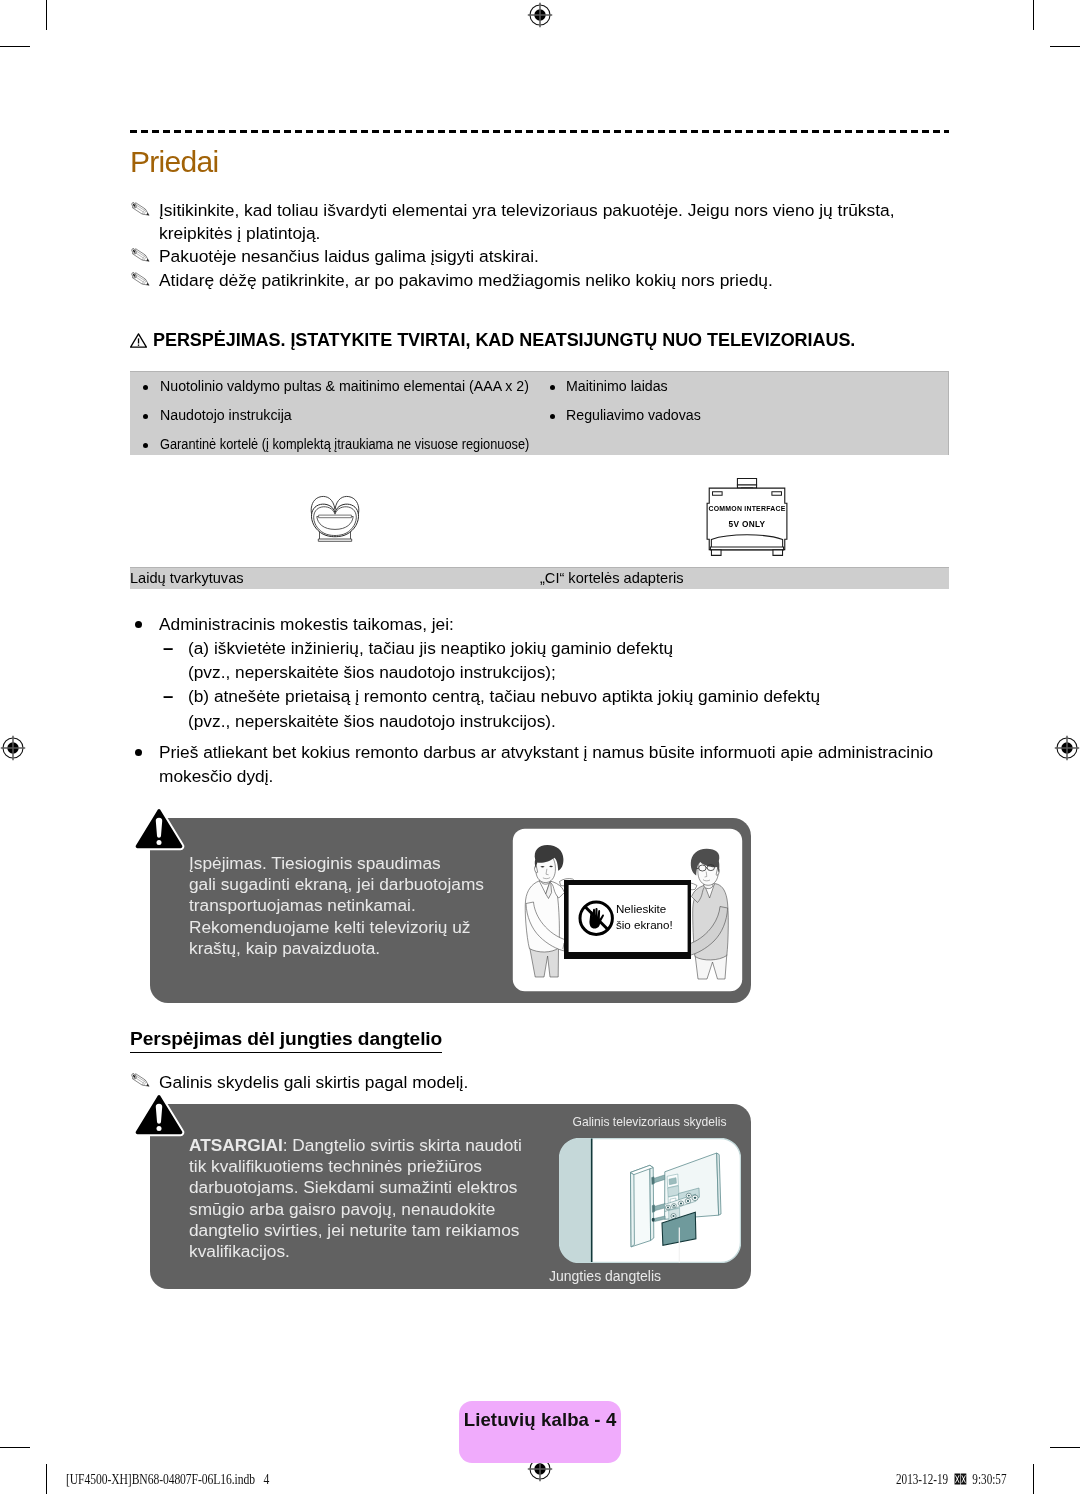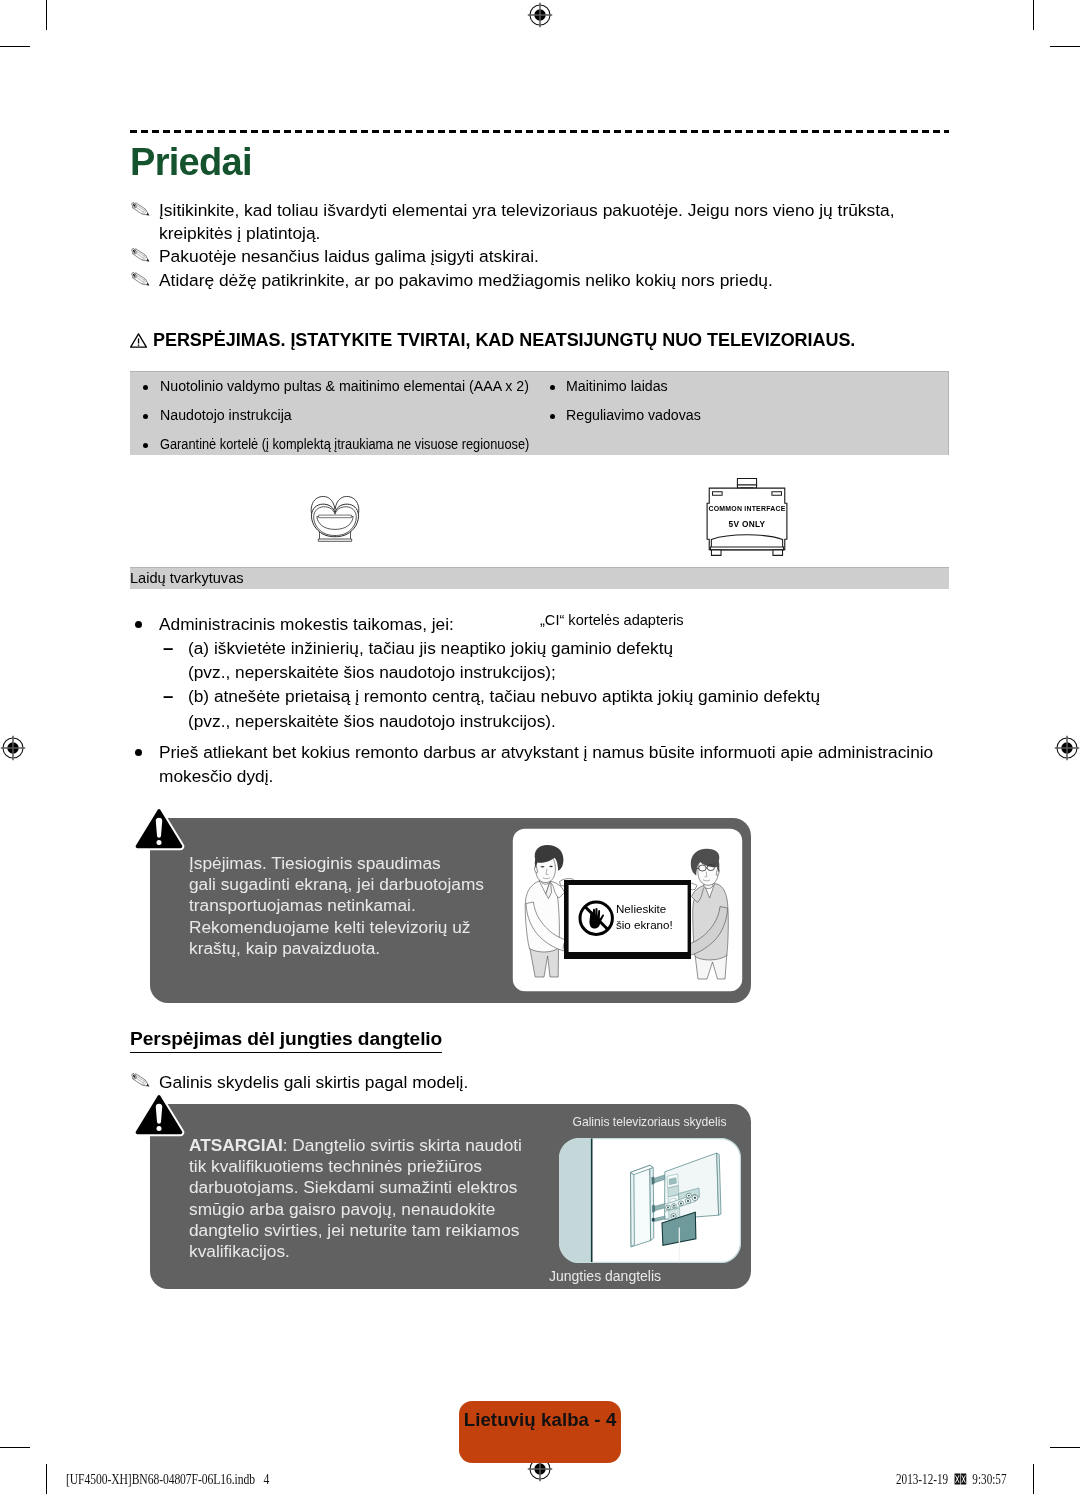--- a/index.html
+++ b/index.html
@@ -9,22 +9,22 @@
        position:relative;overflow:hidden;}
   .page{position:absolute;left:0;top:0;width:1080px;height:1494px;}
 
   
   .cmark{position:absolute;background:#000;}
   .regmark{position:absolute;width:26px;height:26px;}
 
   
   .dashrule{position:absolute;left:130px;top:130px;width:819px;height:3px;
     background:repeating-linear-gradient(to right,#000 0 7px,transparent 7px 11px);}
-  .title{position:absolute;left:130px;top:141px;font-size:38px;font-weight:700;
-    letter-spacing:-0.7px;color:#14532d;line-height:42px;}
+  .title{position:absolute;left:130px;top:141px;font-size:30px;font-weight:400;
+    letter-spacing:-0.7px;color:#a16207;line-height:42px;}
 
   
   .pbullets{position:absolute;left:130px;top:198.5px;width:820px;}
   .pli{position:relative;padding-left:29px;font-size:17.4px;line-height:23.4px;color:#000;}
   .picon{position:absolute;left:0px;top:2px;width:22px;height:16px;}
   .pli + .pli{margin-top:0px;}
 
   .warnline{position:absolute;left:130px;top:330px;font-size:18px;font-weight:bold;
     color:#000;letter-spacing:-0.05px;white-space:nowrap;}
   .warnline .tri{display:inline-block;vertical-align:-2px;margin-right:6px;}
@@ -49,21 +49,21 @@
   
   .notebox{position:absolute;background:#616161;border-radius:18px;}
   .notetri{position:absolute;width:52px;height:46px;}
   .notetxt{position:absolute;color:#e9e9e9;font-size:17.3px;line-height:21.2px;}
 
   
   .h2{position:absolute;left:130px;top:1028px;font-size:19.2px;font-weight:bold;color:#000;
       border-bottom:1.6px solid #000;padding-bottom:2px;letter-spacing:-0.1px;}
 
   
-  .pbadge{position:absolute;left:459px;top:1401px;width:162px;height:62px;background:#c2410c;
+  .pbadge{position:absolute;left:459px;top:1401px;width:162px;height:62px;background:#f0abfc;
     border-radius:13px;}
   .pbadge span{position:absolute;left:0;right:0;top:8px;text-align:center;font-size:18.6px;
     font-weight:bold;color:#111;letter-spacing:0.1px;}
 
   .footl{position:absolute;left:66px;top:1471px;font-family:"Liberation Serif",serif;
     font-size:15px;color:#111;letter-spacing:-0.1px;white-space:pre;transform:scaleX(0.775);transform-origin:left center;}
   .footr{position:absolute;left:896px;top:1471px;font-family:"Liberation Serif",serif;
     font-size:15px;color:#111;letter-spacing:0px;white-space:nowrap;transform:scaleX(0.745);transform-origin:left center;}
 </style>
 </head>
@@ -223,21 +223,21 @@
     <path d="M12.6 66.4 h68.8 v2.6 h-68.8 z" fill="#fff" stroke="#1a1a1a" stroke-width="1.0"></path>
 
     <path d="M13.6 69.0 h9.0 v5.2 h-9.0 z" fill="#fff" stroke="#1a1a1a" stroke-width="1.0"></path>
     <path d="M71.4 69.0 h9.0 v5.2 h-9.0 z" fill="#fff" stroke="#1a1a1a" stroke-width="1.0"></path>
     <text x="47" y="32.2" text-anchor="middle" font-family="'Liberation Sans',sans-serif" font-size="6.5" font-weight="bold" fill="#000" letter-spacing="0.22">COMMON INTERFACE</text>
     <text x="47" y="47.5" text-anchor="middle" font-family="'Liberation Sans',sans-serif" font-size="7.8" font-weight="bold" fill="#000" letter-spacing="0.3">5V ONLY</text>
   </svg>
 
   <div class="capbar"></div>
   <div class="cap" style="left:130px;width:410px;">Laidų tvarkytuvas</div>
-  <div class="cap" style="left:540px;width:409px;margin-top:42px;">„CI“ kortelės adapteris</div>
+  <div class="cap" style="left:540px;width:409px;">„CI“ kortelės adapteris</div>
 
   <div class="dlist">
     <div class="dl1">
       <span class="bd">•</span>
       <span>Administracinis mokestis taikomas, jei:</span>
     </div>
     <div class="dl2">
       <span class="bd">–</span>
       <span>(a) iškvietėte inžinierių, tačiau jis neaptiko jokių gaminio defektų</span>
     </div>

